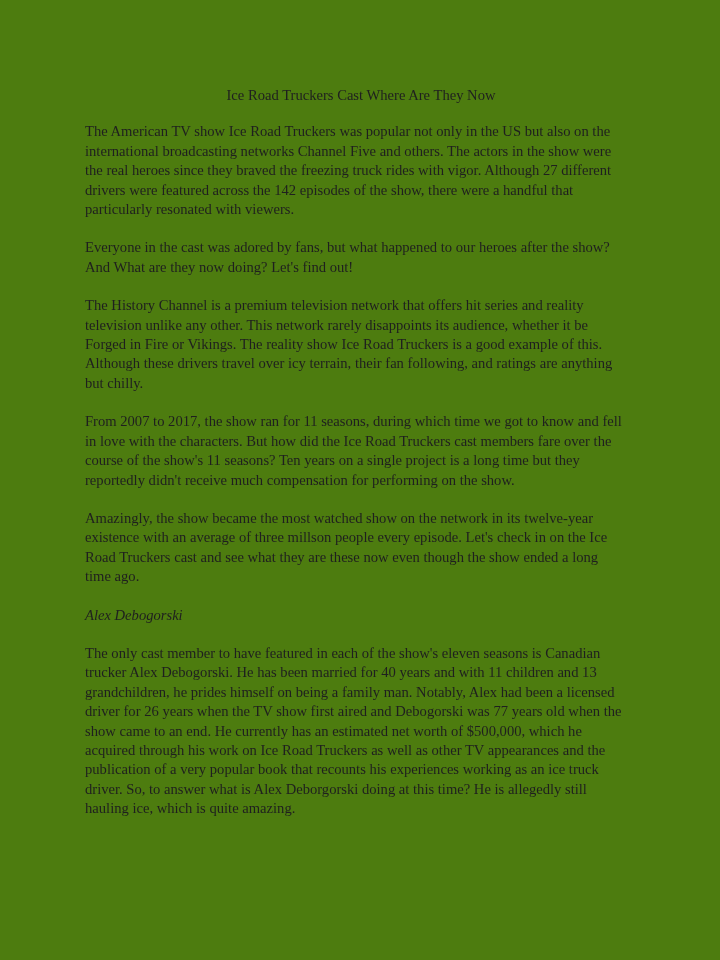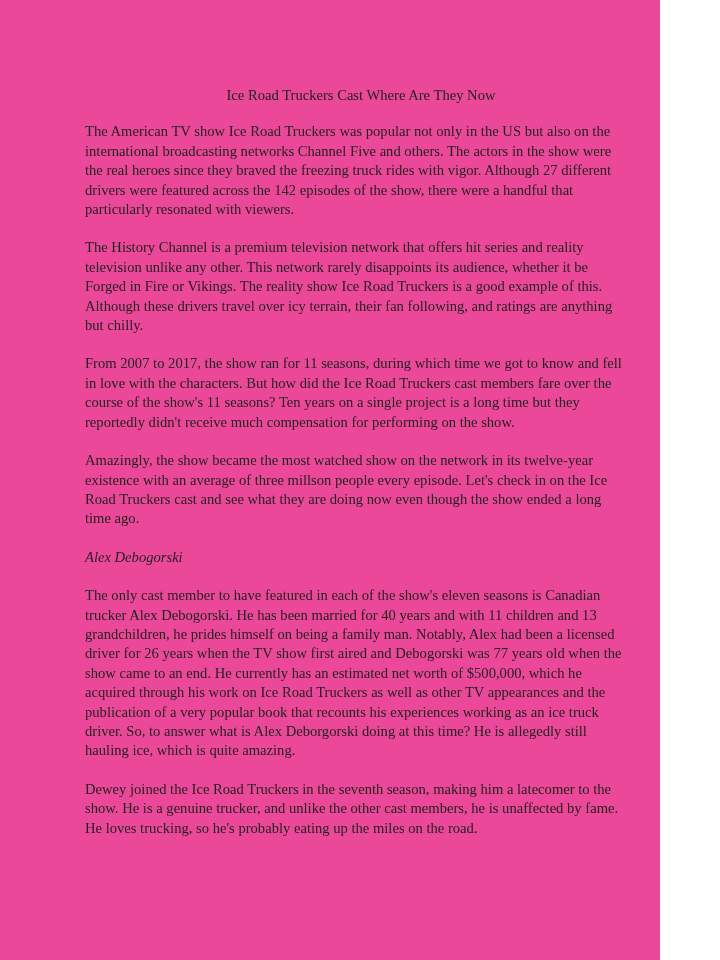--- a/index.html
+++ b/index.html
@@ -2,23 +2,23 @@
 <html><head>
 <meta charset="utf-8">
 <style>
   html, body {
     margin: 0;
     padding: 0;
     background: #ffffff;
   }
   .viewport {
     position: relative;
-    width: 660px;
+    width: 720px;
     height: 960px;
-    background: #ec4899;
+    background: #4d7c0f;
     overflow: hidden;
   }
   .doc {
     position: absolute;
     top: 86px;
     left: 85px;
     width: 552px;
     font-family: "Liberation Serif", "DejaVu Serif", serif;
     font-size: 14.6px;
     line-height: 19.4px;
@@ -47,28 +47,28 @@
 </head>
 <body>
 
 <div class="viewport">
   <div class="doc">
 
     <h1 class="doc-title">Ice Road Truckers Cast Where Are They Now</h1>
 
     <p class="para">The American TV show Ice Road Truckers was popular not only in the US but also on the international broadcasting networks Channel Five and others. The actors in the show were the real heroes since they braved the freezing truck rides with vigor. Although 27 different drivers were featured across the 142 episodes of the show, there were a handful that particularly resonated with viewers.</p>
 
+    <p class="para">Everyone in the cast was adored by fans, but what happened to our heroes after the show? And What are they now doing? Let's find out!</p>
 
     <p class="para">The History Channel is a premium television network that offers hit series and reality television unlike any other. This network rarely disappoints its audience, whether it be Forged in Fire or Vikings. The reality show Ice Road Truckers is a good example of this. Although these drivers travel over icy terrain, their fan following, and ratings are anything but chilly.</p>
 
     <p class="para">From 2007 to 2017, the show ran for 11 seasons, during which time we got to know and fell in love with the characters. But how did the Ice Road Truckers cast members fare over the course of the show's 11 seasons? Ten years on a single project is a long time but they reportedly didn't receive much compensation for performing on the show.</p>
 
-    <p class="para">Amazingly, the show became the most watched show on the network in its twelve-year existence with an average of three millson people every episode. Let's check in on the Ice Road Truckers cast and see what they are doing now even though the show ended a long time ago.</p>
+    <p class="para">Amazingly, the show became the most watched show on the network in its twelve-year existence with an average of three millson people every episode. Let's check in on the Ice Road Truckers cast and see what they are these now even though the show ended a long time ago.</p>
 
     <h2 class="subhead">Alex Debogorski</h2>
 
     <p class="para">The only cast member to have featured in each of the show's eleven seasons is Canadian trucker Alex Debogorski. He has been married for 40 years and with 11 children and 13 grandchildren, he prides himself on being a family man. Notably, Alex had been a licensed driver for 26 years when the TV show first aired and Debogorski was 77 years old when the show came to an end. He currently has an estimated net worth of $500,000, which he acquired through his work on Ice Road Truckers as well as other TV appearances and the publication of a very popular book that recounts his experiences working as an ice truck driver. So, to answer what is Alex Deborgorski doing at this time? He is allegedly still hauling ice, which is quite amazing.</p>
 
 
-    <p class="para">Dewey joined the Ice Road Truckers in the seventh season, making him a latecomer to the show. He is a genuine trucker, and unlike the other cast members, he is unaffected by fame. He loves trucking, so he's probably eating up the miles on the road.</p>
 
   </div>
 </div>
 
 </body></html>

